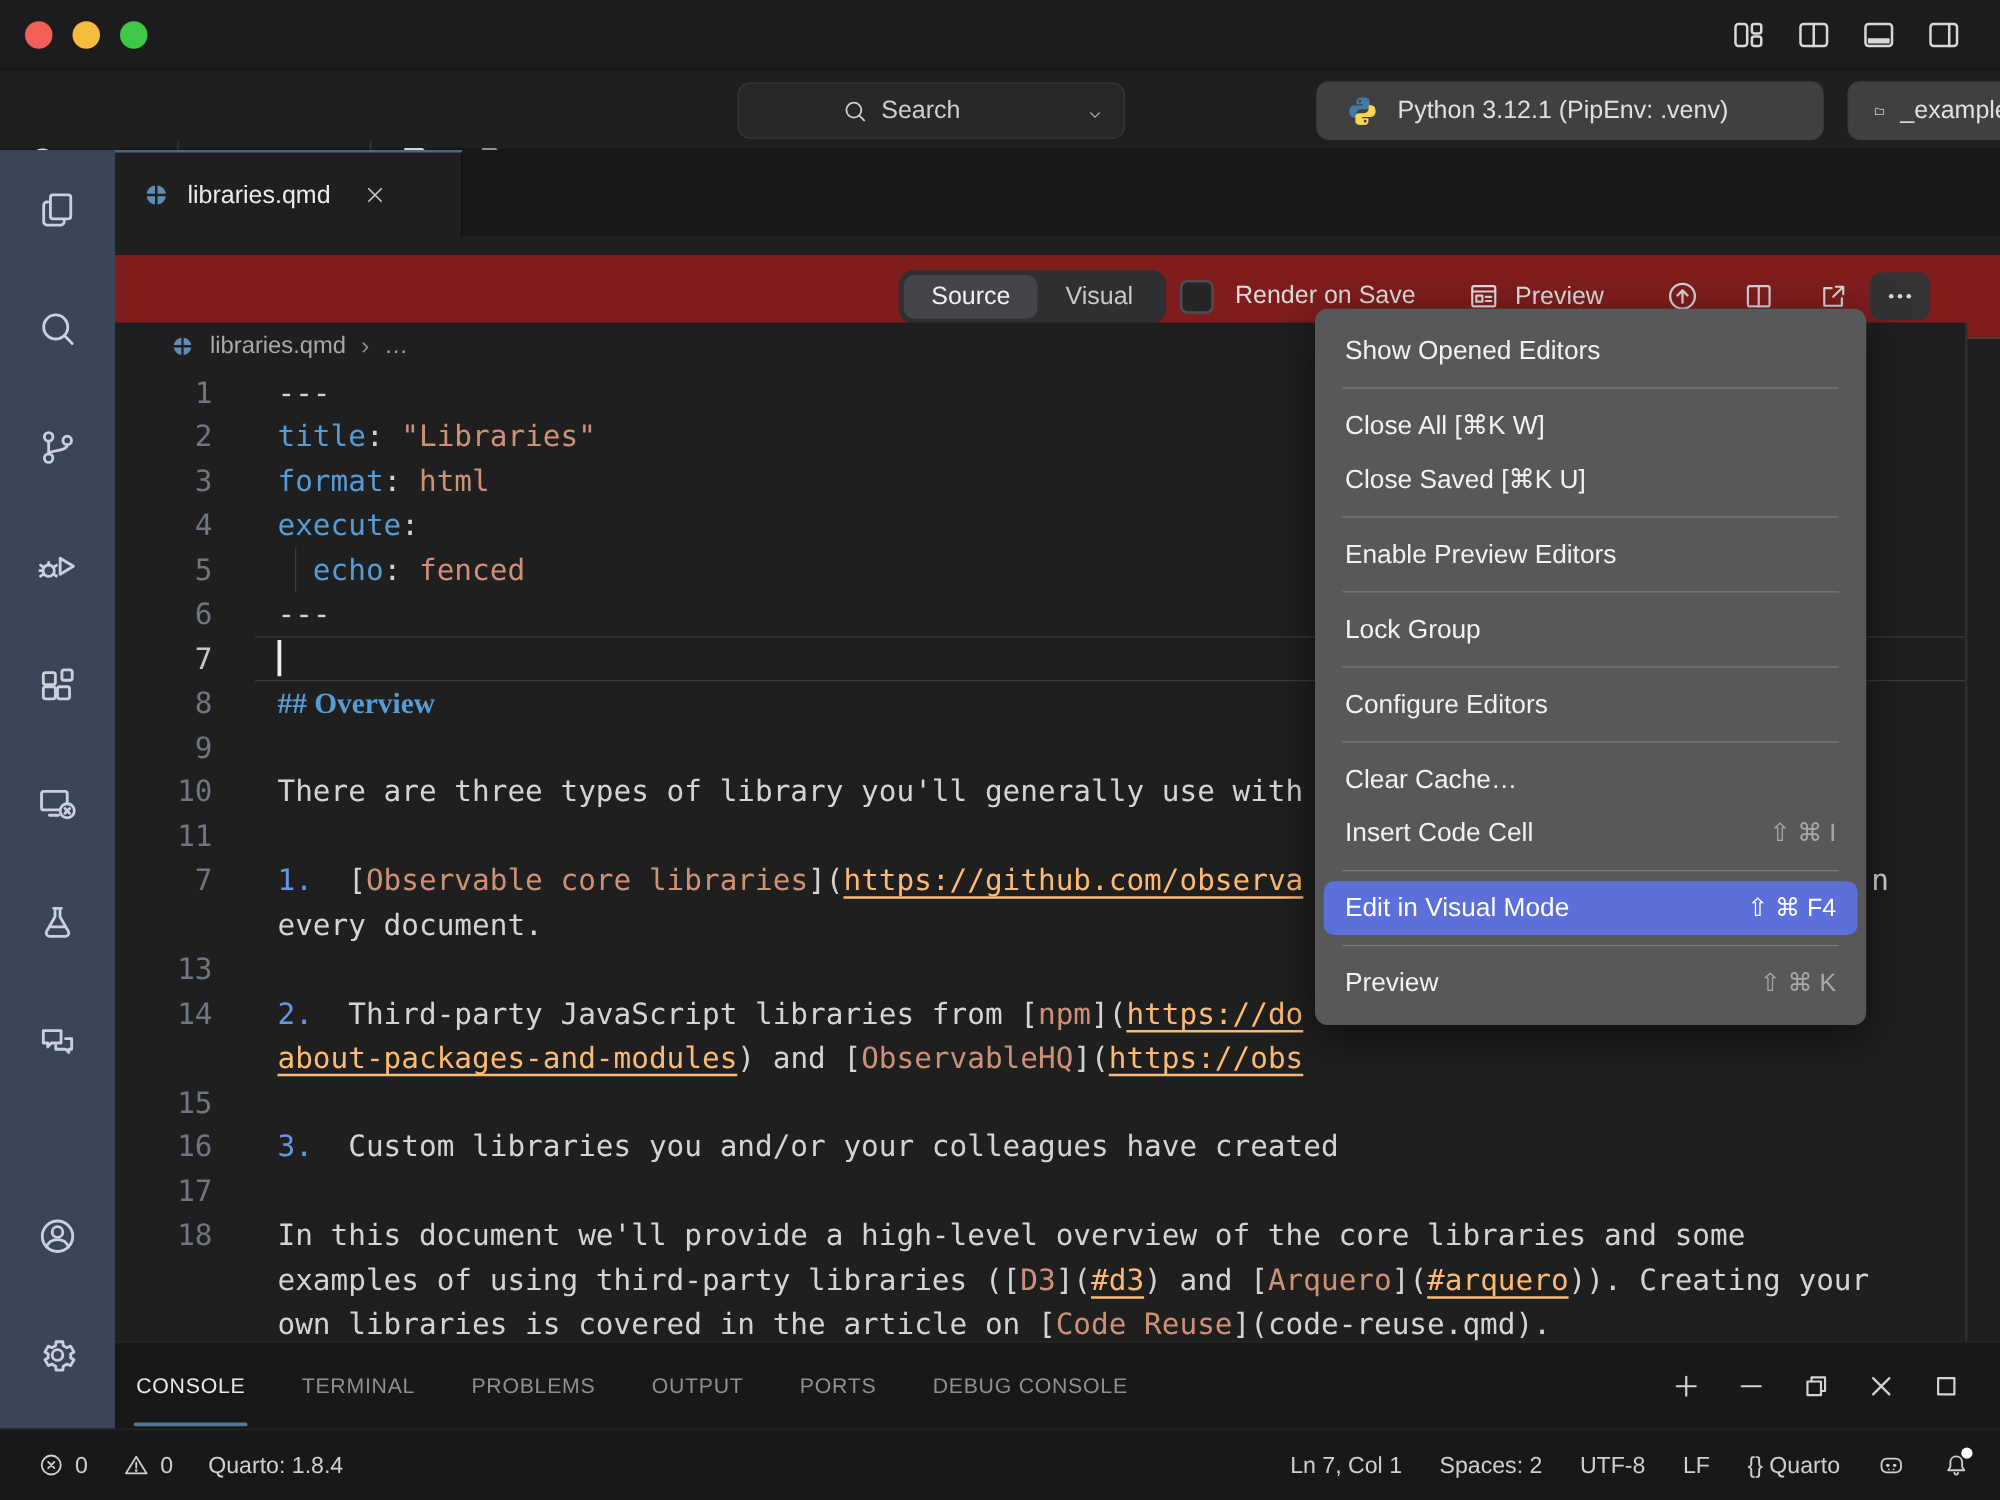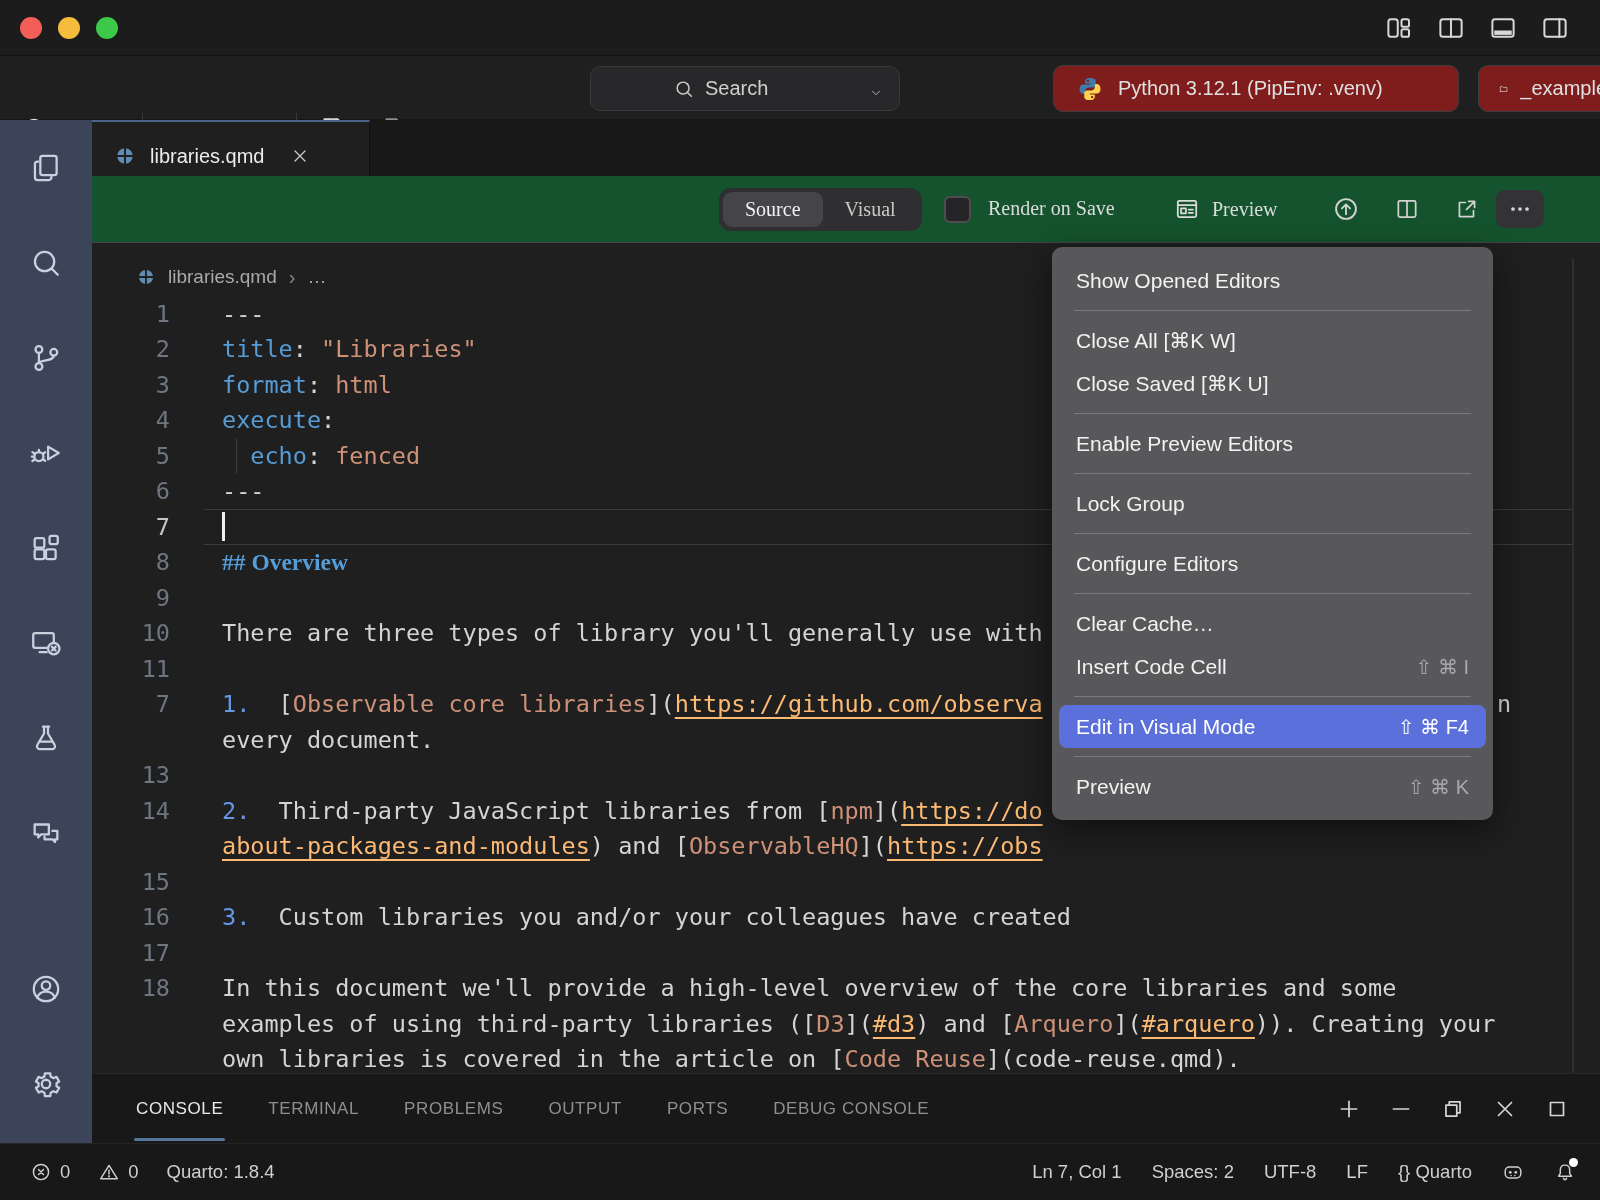--- a/index.html
+++ b/index.html
@@ -25,43 +25,43 @@
   .ic { display:inline-block; }
   .i20{ width:20px; height:20px; } .i22{ width:22px; height:22px; } .i24{ width:24px; height:24px; }
   .i26{ width:26px; height:26px; } .i28{ width:28px; height:28px; } .i34{ width:34px; height:34px; }
   .caret { width:14px; height:14px; color:#b9b9b9; }
   .dim { color:#8f8f8f; }
   .search-box { position:absolute; left:590px; top:9px; width:310px; height:45px; background:#28282a;
                 border:1px solid #39393b; border-radius:10px; display:flex; align-items:center;
                 color:#cfcfcf; font-size:20px; padding:0 16px; }
   .search-box .mag { margin:0 10px 0 66px; }
   .search-box .chev { margin-left:auto; }
-  .pill-btn { position:absolute; top:8px; height:47px; background:#7f1d1d; border:1px solid #3e3e40;
+  .pill-btn { position:absolute; top:8px; height:47px; background:#404040; border:1px solid #3e3e40;
               border-radius:10px; display:flex; align-items:center; font-size:20px; color:#e0e0e0; }
   .interp { left:1053px; width:406px; padding:0 22px; gap:14px; }
   .wsbtn  { left:1478px; width:160px; padding:0 20px; gap:12px; }
 
   
   .activitybar { position:absolute; left:0; top:120px; width:92px; height:1023px; background:#3b4459;
                  display:flex; flex-direction:column; align-items:center; color:#c9d1de; }
   .ab-top { display:flex; flex-direction:column; }
   .ab-item { width:92px; height:95px; display:flex; align-items:center; justify-content:center; }
   .ab-bottom { margin-top:auto; padding-bottom:12px; display:flex; flex-direction:column; }
 
   
   .tabstrip { position:absolute; left:92px; top:120px; width:1508px; height:70px; background:#181818;
               border-bottom:1px solid #252526; }
   .tab { position:absolute; left:0; top:0; width:278px; height:70px; background:#1f1f1f;
          border-top:2.5px solid #4d648a; border-right:1px solid #101010;
          display:flex; align-items:center; padding:0 22px; gap:14px; }
   .tab-label { font-size:20px; color:#ececec; }
   .tab-close { width:20px; height:20px; color:#c8c8c8; margin-left:12px; }
 
-  .actionsrow { position:absolute; left:92px; top:176px; width:1508px; height:67px; background:#14532d;
-                border-bottom:1px solid #454545;font-family:Liberation Serif, serif; }
+  .actionsrow { position:absolute; left:92px; top:204px; width:1508px; height:67px; background:#7f1d1d;
+                border-bottom:1px solid #454545; }
   .seg-toggle { position:absolute; left:627px; top:12px; height:43px; background:#2f2f31; border-radius:12px;
                 display:flex; align-items:center; padding:4px; font-size:20px; }
   .seg { padding:6px 22px; border-radius:9px; color:#c9c9c9; }
   .seg.active { background:#454549; color:#f2f2f2; }
   .chkbox { position:absolute; left:852px; top:20px; width:27px; height:27px; border:2px solid #4d4d52;
             border-radius:6px; background:#252527; }
   .ros-label { position:absolute; left:896px; top:21px; font-size:20px; color:#dcdcdc; }
   .act-ic { position:absolute; top:19px; color:#d2d2d2; }
   .preview-wrap { position:absolute; left:1082px; top:20px; display:flex; gap:12px; align-items:center;
                   color:#dcdcdc; font-size:20px; }
@@ -94,21 +94,21 @@
   .menu-item { position:relative; height:43px; display:flex; align-items:center; padding:0 24px;
                font-size:21px; color:#f2f2f2; }
   .menu-item .shortcut { margin-left:auto; color:#a9a9ac; font-size:20px; }
   .menu-item.hl { margin:0 7px; padding:0 17px; border-radius:8px; background:#5b70da; color:#ffffff; }
   .menu-item.hl .shortcut { color:#ffffff; }
   .menu-sep { height:1px; background:#7a7a7d; margin:8px 22px; }
 
   
   .panelbar { position:absolute; left:92px; top:1073px; width:1508px; height:70px; background:#181818;
               border-top:1px solid #282828; display:flex; align-items:center; }
-  .ptabs { display:flex; gap:45px; margin-left:44px; height:100%; align-items:center; }
+  .ptabs { display:flex; gap:45px; margin-left:17px; height:100%; align-items:center; }
   .ptab { position:relative; height:100%; display:flex; align-items:center; font-size:17px;
           letter-spacing:.6px; color:#8f8f8f; }
   .ptab.active { color:#e8e8e8; }
   .ptab.active::after { content:""; position:absolute; left:-2px; right:-2px; bottom:2px; height:3px;
                         background:#54769b; border-radius:2px; }
   .pactions { margin-left:auto; display:flex; gap:26px; padding-right:30px; color:#d4d4d4; }
   .pactions .ic { width:26px; height:26px; }
 
   
   .statusbar { position:absolute; left:0; top:1143px; width:1600px; height:57px; background:#181818;

